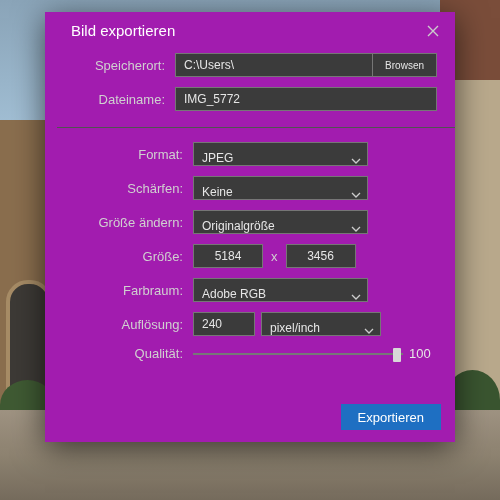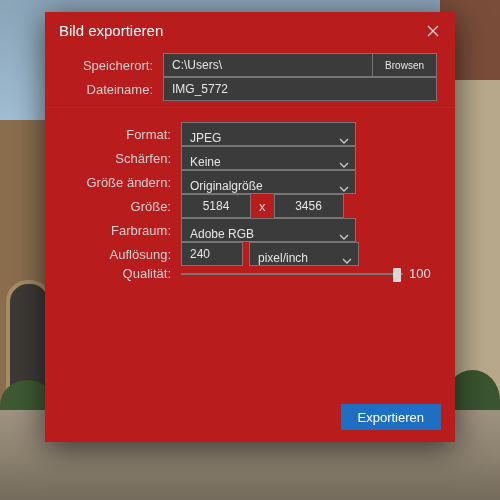--- a/index.html
+++ b/index.html
@@ -39,35 +39,35 @@
   background: #3d3a36; border-radius: 22px 22px 0 0;
   border: 4px solid #a78c66;
 }
 .bushL { position:absolute; left:0; bottom:70px; width:55px; height:50px; background:#3f5a33; border-radius:50% 50% 30% 10%;}
 .bushR { position:absolute; right:0; bottom:70px; width:55px; height:60px; background:#3a5530; border-radius:50% 50% 10% 30%;}
 
 .dialog {
   position: absolute;
   left: 45px; top: 12px;
   width: 410px; height: 430px;
-  background: #b91c1c;
+  background: #a21caf;
   color: #d8d8d8;
   box-shadow: 0 6px 30px rgba(0,0,0,0.6);
-  display: flex; flex-direction: column;
+  display: flex; flex-direction: column; padding-left: 12px;
 }
 .titlebar {
   display: flex; align-items: center; justify-content: space-between;
   padding: 10px 14px 14px 14px;
   font-size: 15px; color: #fff;
 }
 .close { width:16px; height:16px; display:flex; align-items:center; justify-content:center; cursor:pointer; color:#ccc;}
 .close svg { width:12px; height:12px; }
 
 .form { padding: 0 18px 0 18px; }
-.row { display:flex; align-items:center; }
+.row { display:flex; align-items:center; margin-bottom:10px; }
 .row .lbl { width: 100px; text-align:right; padding-right:10px; color:#d0d0d0; font-size:13px; }
 .row .ctl { flex:1; display:flex; gap:6px; align-items:center; }
 
 .input, .select, .btn-field {
   background:#3b3b3b; border:1px solid #767676; color:#e6e6e6;
   height:24px; padding:0 8px; font-size:12px; font-family:inherit;
 }
 .input { width:100%; }
 
 .path-group { display:flex; width:100%; }
@@ -214,21 +214,21 @@
                 <path d="M1 3 L5 7 L9 3" stroke="#ccc" stroke-width="1.3" fill="none"></path>
               </svg></span>
         </div>
       </div>
     </div>
 
     <div class="row">
       <div class="lbl">Auflösung:</div>
       <div class="ctl">
         <input class="input num" value="240" style="">
-        <div class="select" style="width:110px">
+        <div class="select" style="width:120px">
           <span>pixel/inch</span>
           <span class="chev"><svg viewBox="0 0 10 10">
                 <path d="M1 3 L5 7 L9 3" stroke="#ccc" stroke-width="1.3" fill="none"></path>
               </svg></span>
         </div>
       </div>
     </div>
 
     <div class="row">
       <div class="lbl">Qualität:</div>

